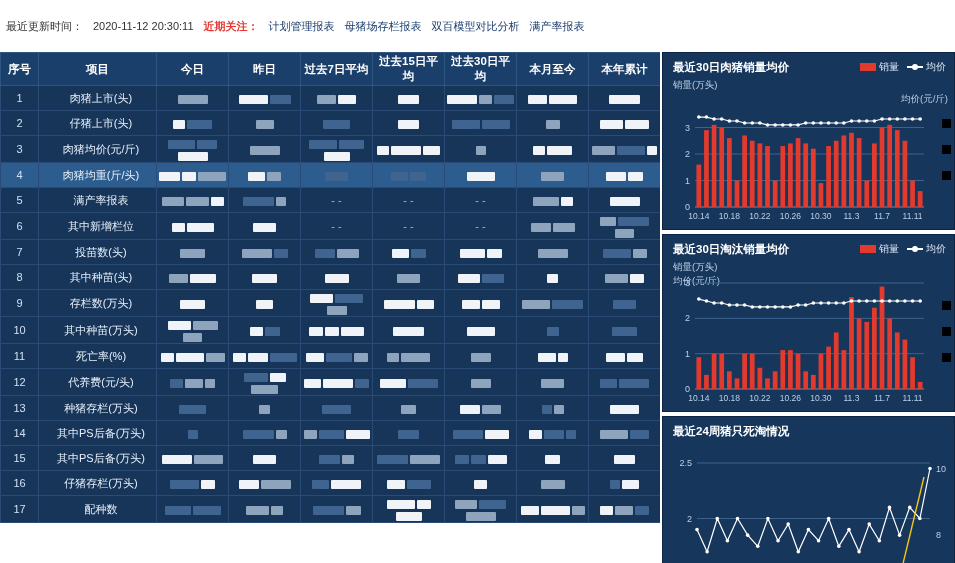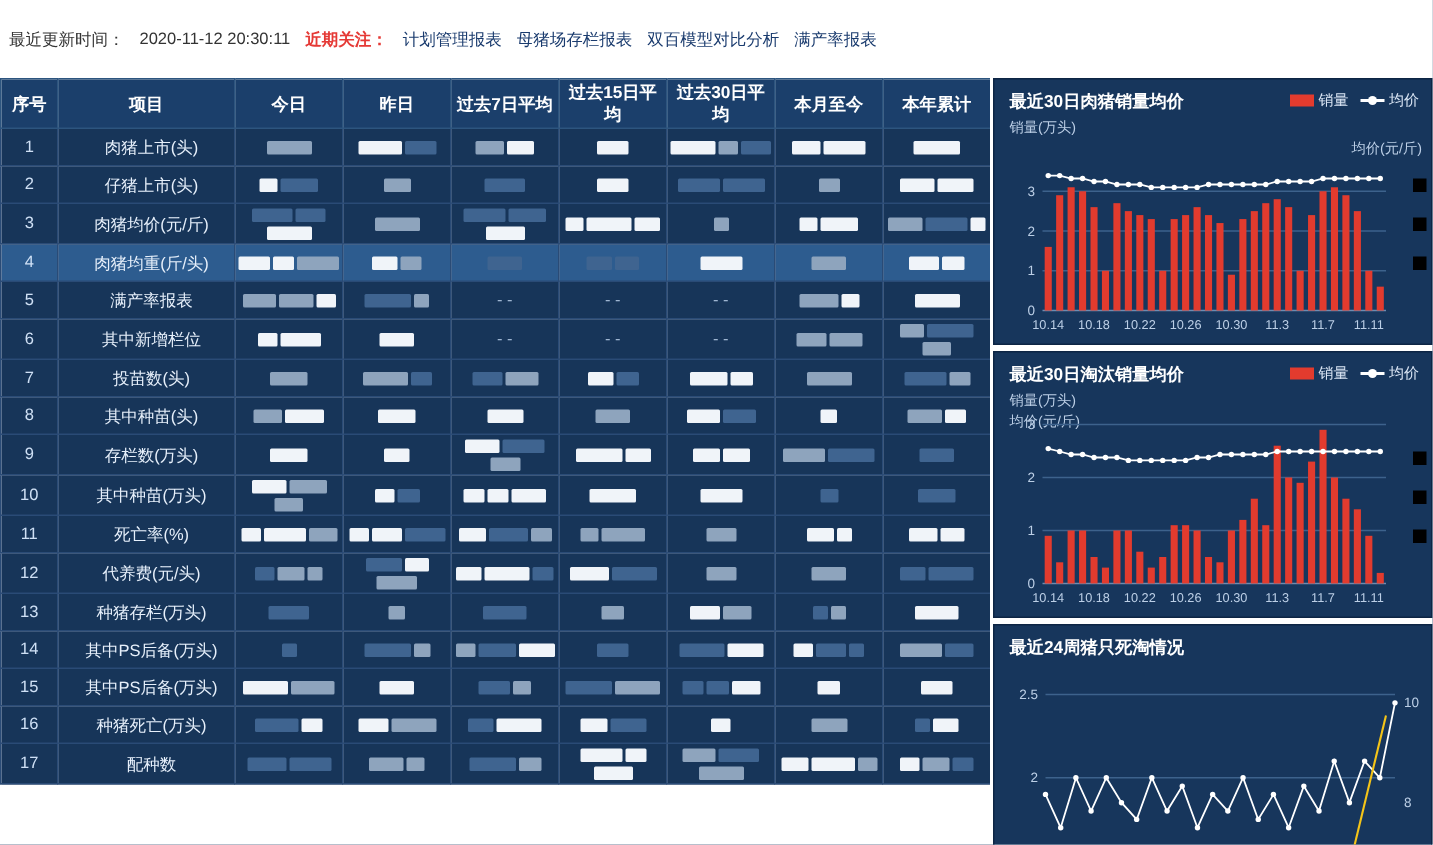--- a/index.html
+++ b/index.html
@@ -250,21 +250,21 @@
               <td><span class="blk w" style="width: 30px;"></span><span class="blk g" style="width: 29px;"></span></td>
               <td><span class="blk w" style="width: 23px;"></span></td>
               <td><span class="blk d" style="width: 21px;"></span><span class="blk g" style="width: 12px;"></span></td>
               <td><span class="blk d" style="width: 31px;"></span><span class="blk g" style="width: 30px;"></span></td>
               <td><span class="blk d" style="width: 14px;"></span><span class="blk d" style="width: 15px;"></span><span class="blk w" style="width: 19px;"></span></td>
               <td><span class="blk w" style="width: 15px;"></span></td>
               <td><span class="blk w" style="width: 21px;"></span></td>
             </tr>
             <tr>
               <td class="idx">16</td>
-              <td class="item">种猪死亡(万头)</td>
+              <td class="item">仔猪存栏(万头)</td>
               <td><span class="blk d" style="width: 29px;"></span><span class="blk w" style="width: 14px;"></span></td>
               <td><span class="blk w" style="width: 20px;"></span><span class="blk g" style="width: 30px;"></span></td>
               <td><span class="blk d" style="width: 17px;"></span><span class="blk w" style="width: 30px;"></span></td>
               <td><span class="blk w" style="width: 18px;"></span><span class="blk d" style="width: 24px;"></span></td>
               <td><span class="blk w" style="width: 13px;"></span></td>
               <td><span class="blk g" style="width: 24px;"></span></td>
               <td><span class="blk d" style="width: 10px;"></span><span class="blk w" style="width: 17px;"></span></td>
             </tr>
             <tr>
               <td class="idx">17</td>

